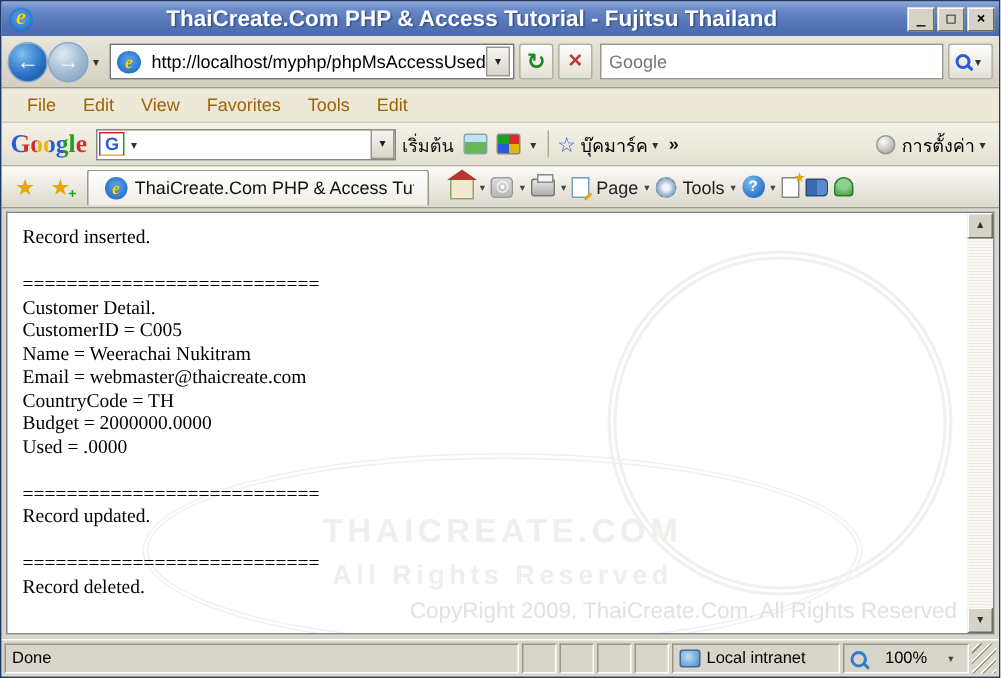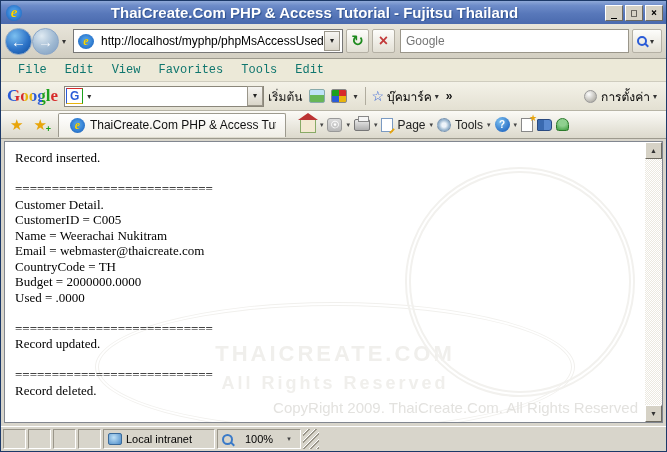--- a/index.html
+++ b/index.html
@@ -39,21 +39,21 @@
     border-radius:2px; display:flex; align-items:center; justify-content:center; font-weight:bold; }
   .refresh-glyph { color:#1d8a1d; font-size:15px; font-weight:bold; }
   .stop-glyph { color:#c23a3a; font-size:16px; font-weight:bold; }
   .search-box { display:flex; align-items:center; height:24px; background:#fff; border:1px solid #9a968a; margin-left:5px; flex:1; }
   .search-box input { border:0; outline:0; width:100%; font-size:12px; color:#888; padding:0 5px; font-family:inherit; background:transparent; }
   .search-btn { display:flex; align-items:center; height:24px; margin-left:3px; background:linear-gradient(#fdfdfb,#e3e0d5);
     border:1px solid #b4b0a4; border-radius:2px; padding:0 4px; }
   
   #menubar { position:absolute; top:58px; left:0; right:0; height:23px; background:#ece9d8; border-bottom:1px solid #cfccbe;
     display:flex; align-items:center; padding-left:8px; }
-  .menu-item { font-size:12px; color:#0f766e; padding:3px 9px;font-family:Liberation Mono, monospace; }
+  .menu-item { font-size:12px; color:#a16207; padding:3px 9px; }
   
   #gbar { position:absolute; top:81px; left:0; right:0; height:29px; background:linear-gradient(#f4f2e8,#e3e0d2);
     border-bottom:1px solid #b7b4a6; display:flex; align-items:center; padding:0 6px; font-size:12px; }
   .google-logo { font-family:"Liberation Serif",serif; font-size:17px; font-weight:bold;
     background:linear-gradient(90deg,#2a5bd7 0 18%,#d72a2a 18% 34%,#e8b40c 34% 50%,#2a5bd7 50% 68%,#1ca01c 68% 84%,#d72a2a 84% 100%);
     -webkit-background-clip:text; background-clip:text; color:transparent; margin-right:6px; }
   .g-combo { display:flex; align-items:center; height:21px; background:#fff; border:1px solid #8a867a; width:200px; }
   .g-btn { font-size:12px; font-weight:bold; color:#2a5bd7; border:1px solid; border-color:#d72a2a #1ca01c #e8b40c #2a5bd7;
     padding:0 3px; margin:1px; line-height:14px; }
   .g-combo .spacer { flex:1; }
@@ -250,20 +250,21 @@
       <div id="doc-text"><div>Record inserted.</div><div>&nbsp;</div><div>===========================</div><div>Customer Detail.</div><div>CustomerID = C005</div><div>Name = Weerachai Nukitram</div><div>Email = webmaster@thaicreate.com</div><div>CountryCode = TH</div><div>Budget = 2000000.0000</div><div>Used = .0000</div><div>&nbsp;</div><div>===========================</div><div>Record updated.</div><div>&nbsp;</div><div>===========================</div><div>Record deleted.</div></div>
       <div id="copyright">CopyRight 2009. ThaiCreate.Com. All Rights Reserved</div>
       <div id="scrollbar">
         <span class="sb-btn sb-up">▲</span>
         <span class="sb-btn sb-down">▼</span>
       </div>
     </div>
   </div>
 
   <div id="statusbar">
+    <span class="panel p-done">Done</span>
     <span class="panel p-tiny"></span>
     <span class="panel p-tiny"></span>
     <span class="panel p-tiny"></span>
     <span class="panel p-tiny"></span>
     <span class="panel p-zone">
       <span class="zone-ic"></span>
       <span>Local intranet</span>
     </span>
     <span class="panel p-zoom">
       <span class="zoom-ic"></span>

